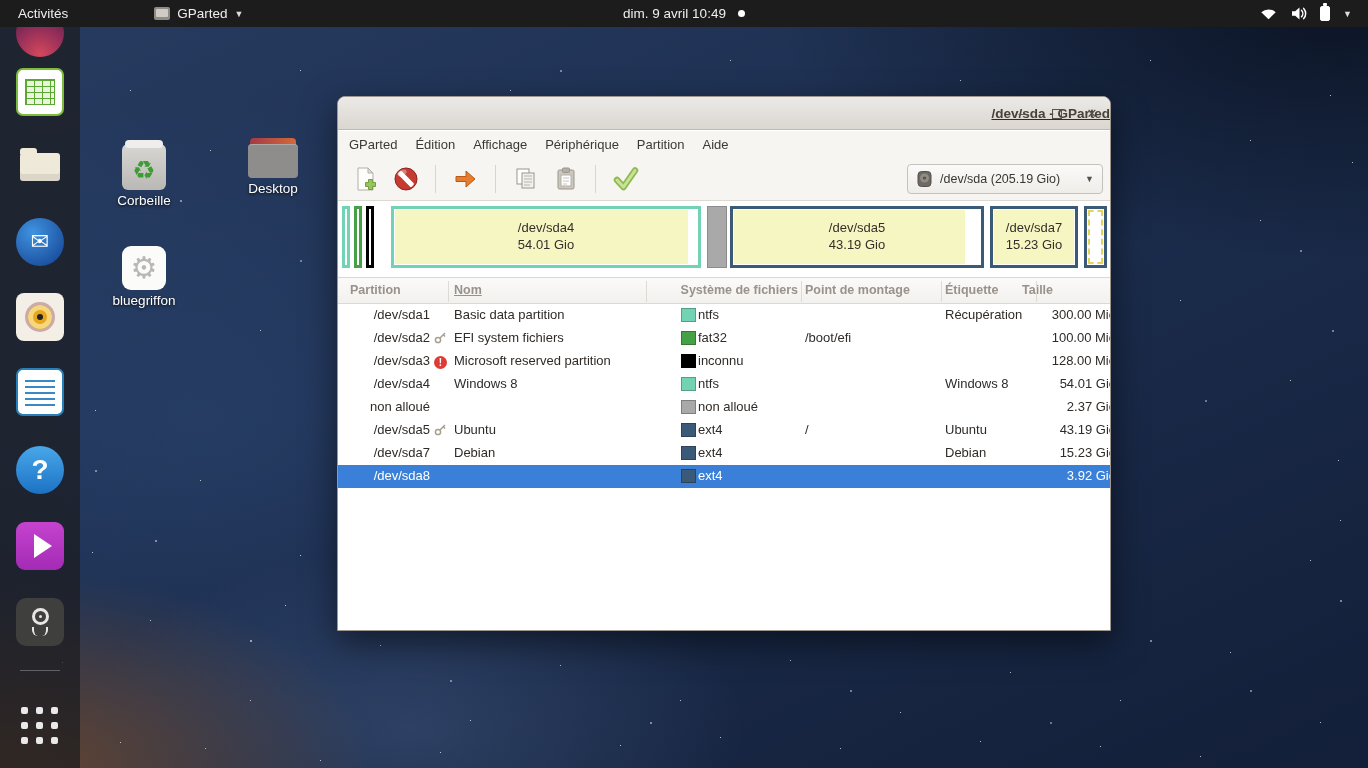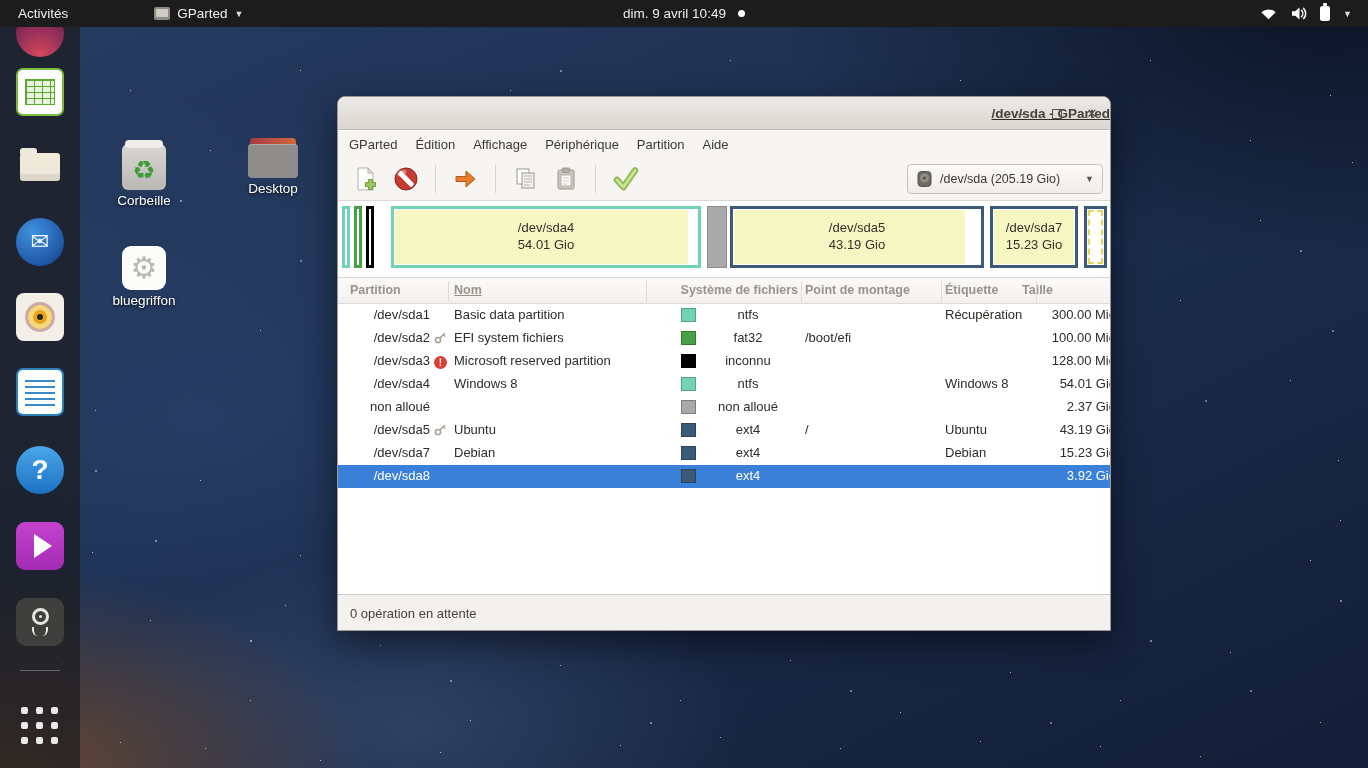--- a/index.html
+++ b/index.html
@@ -120,21 +120,21 @@
   .hsep { position:absolute; top:3px; height:21px; width:1px; background:#dedad4; }
   .h { position:absolute; top:5px; }
   .trows { position:absolute; top:103px; left:0; width:780px; }
   .trow { position:relative; width:780px; height:23px; background:#fff; }
   .trow.sel { background:#3b80d8; color:#fff; }
   .c { position:absolute; top:3px; white-space:nowrap; }
   .cpart { left:0; width:92px; text-align:right; }
   .cflag { left:96px; top:4px; width:16px; }
   .cname { left:116px; }
   .cswatch { left:343px; top:4px; width:15px; height:14px; border:1px solid rgba(0,0,0,.25); }
-  .cfs { left:360px; width:100px; text-align:center; }
+  .cfs { left:360px; width:100px; text-align:left; }
   .cmount { left:467px; }
   .clabel { left:607px; }
   .csize { left:688px; width:90px; text-align:right; }
   .h-part { left:12px; } .h-name { left:116px;text-decoration:underline; } .h-fs { left:310px; width:150px; text-align:right; }
   .h-mount { left:467px; } .h-label { left:607px; } .h-size { left:684px; width:80px; text-align:left; }
   .warnbadge { display:inline-block; width:13px; height:13px; border-radius:50%; background:#dd3b35; color:#fff;
     font-size:10px; font-weight:bold; text-align:center; line-height:13px; }
   .statusbar { position:absolute; top:497px; left:0; right:0; height:37px; background:#f2f1ee; border-top:1px solid #cfcbc4;
     display:flex; align-items:center; padding-left:12px; color:#474239; font-size:13px; }
 </style>
@@ -409,23 +409,20 @@
             <span class="c cname"></span>
             <span class="c cswatch" style="background:#3b5a77"></span>
             <span class="c cfs">ext4</span>
             <span class="c cmount"></span>
             <span class="c clabel"></span>
             <span class="c csize">3.92 Gio</span>
           </div>
         </div>
     </div>
 
-    <div class="statusbar">
-      <span>0 opération en attente</span>
-    </div>
   </div>
 
   <div class="topbar">
     <span class="tb-activities">Activités</span>
     <div class="tb-appmenu">
       <span class="tb-appicon"></span>
       <span>GParted</span>
       <span class="tb-caret">▼</span>
     </div>
     <div class="tb-clock">

